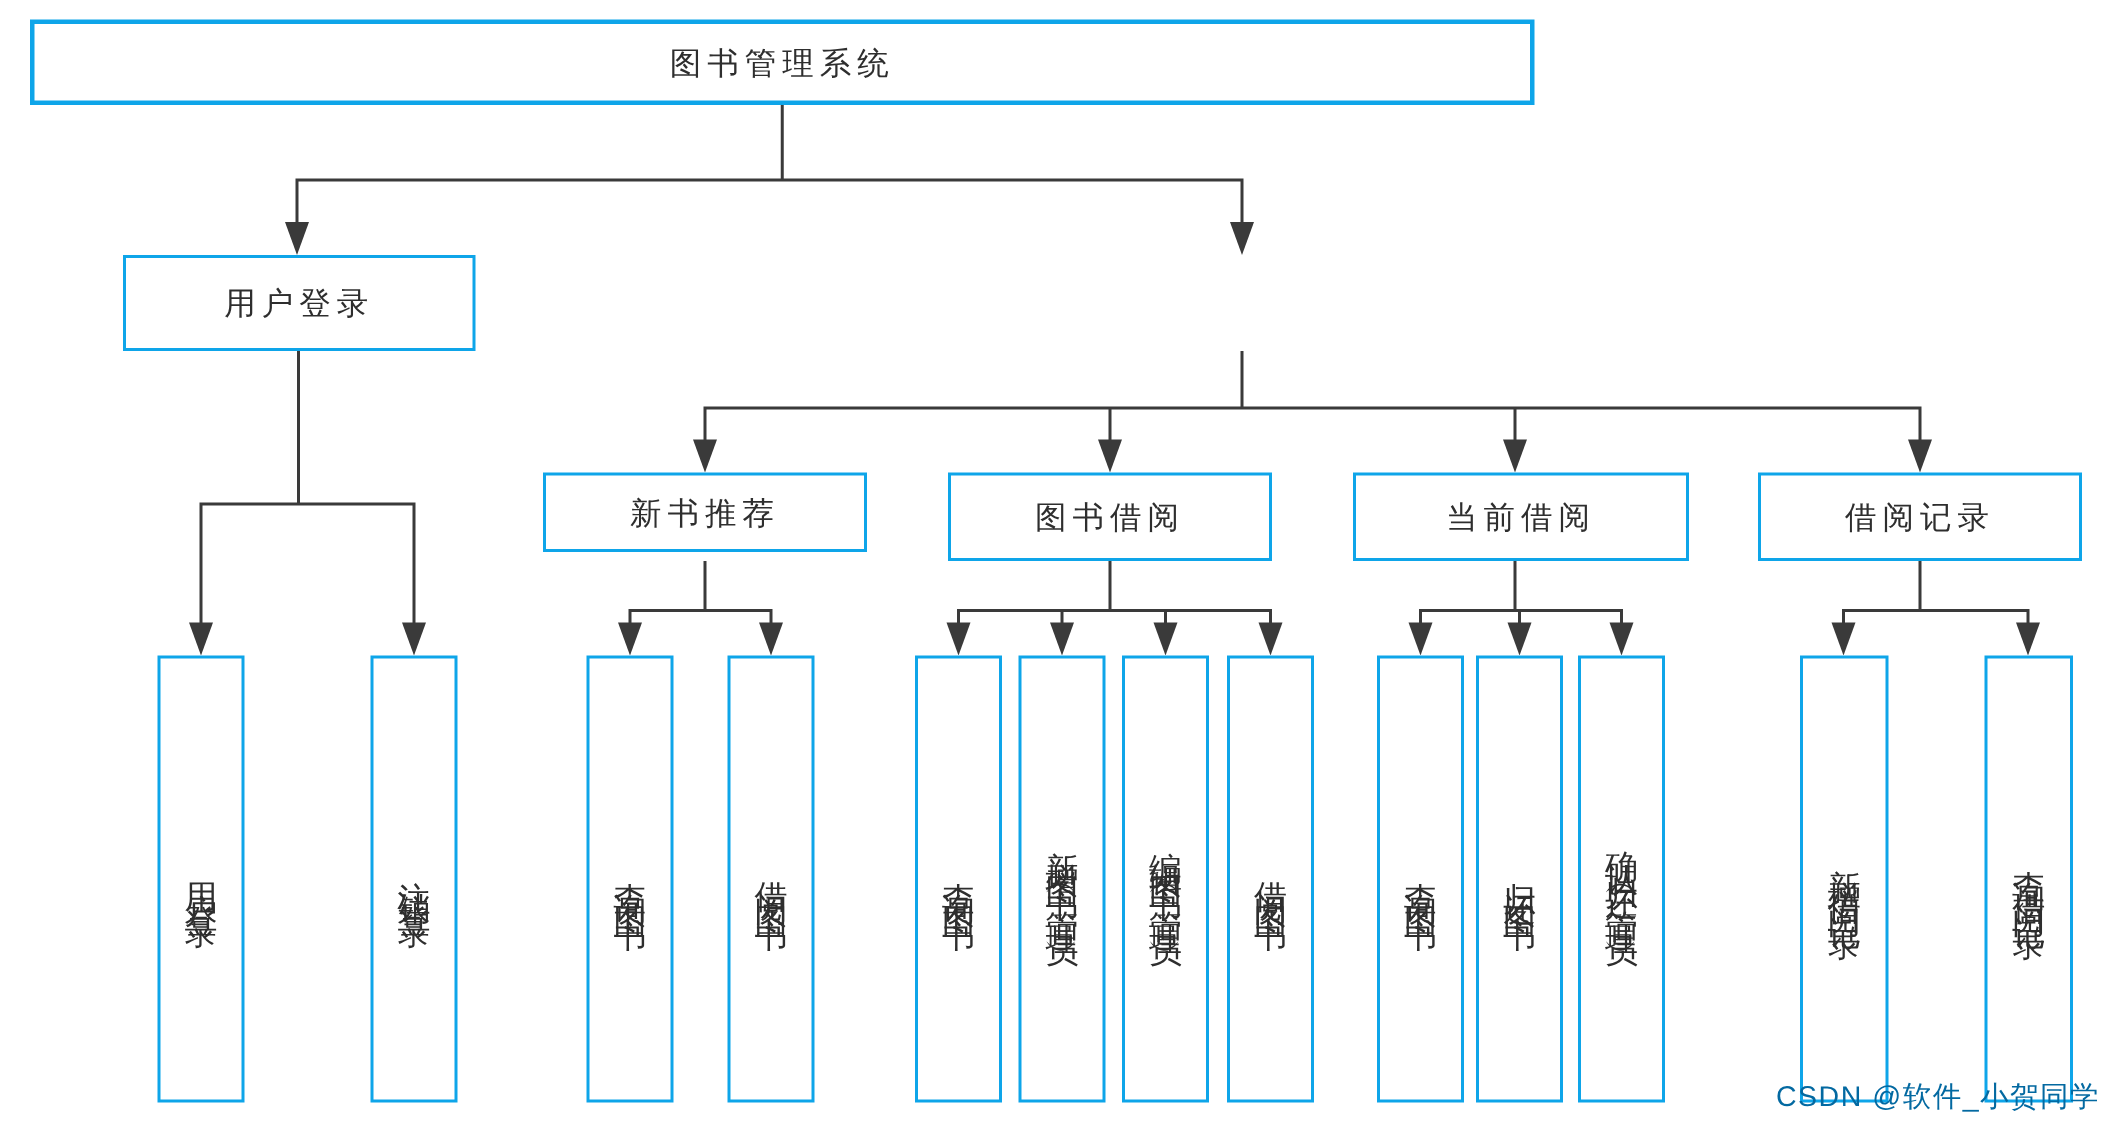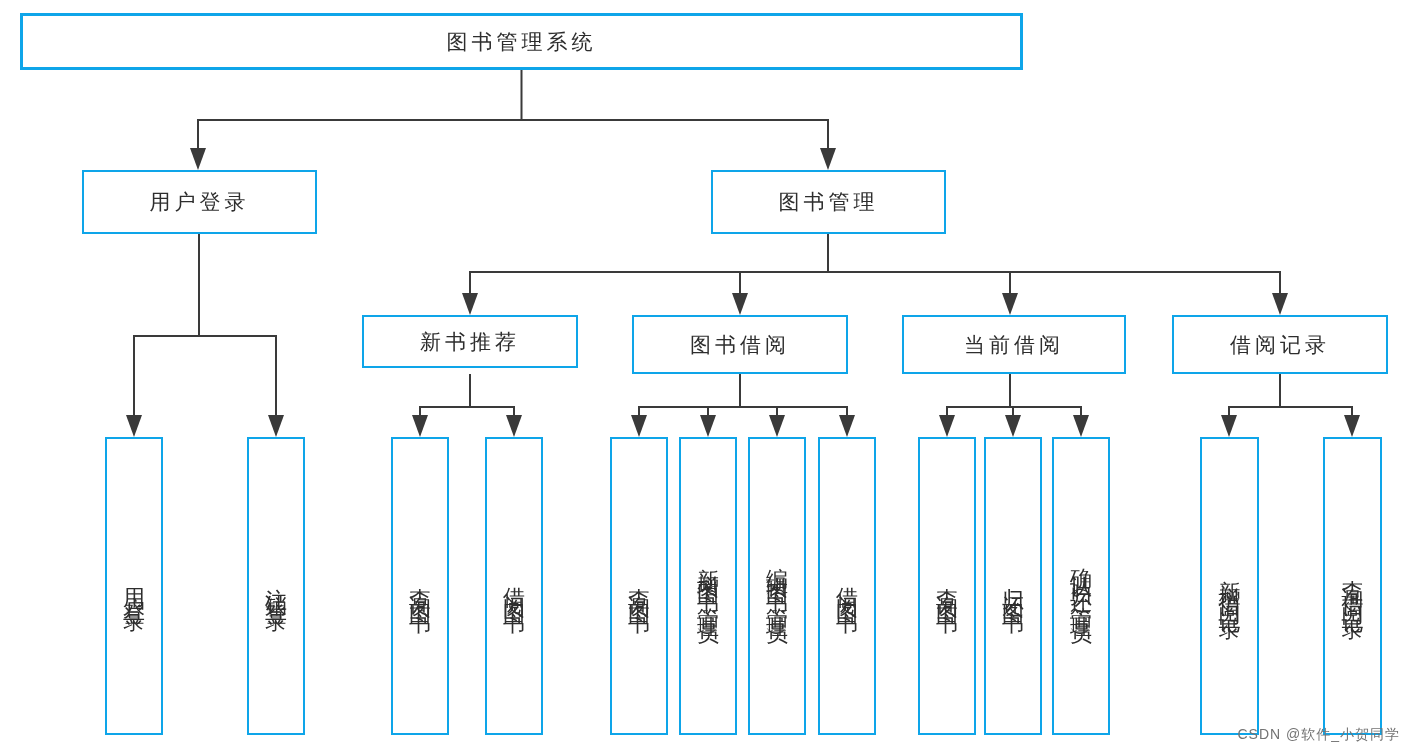--- a/index.html
+++ b/index.html
@@ -43,22 +43,22 @@
     writing-mode: vertical-lr;
     text-orientation: mixed;
     font-size: 22px;
     letter-spacing: 8px;
     white-space: normal;
   }
   .watermark {
     position: absolute;
     right: 5px;
     bottom: 3px;
-    font-size: 14px;
-    color: #737373;
+    font-size: 19px;
+    color: #0369a1;
     letter-spacing: 1px;
   }
 </style>
 </head>
 <body>
 
 <div class="canvas">
 
   <svg class="wires" viewBox="0 0 1405 747" xmlns="http://www.w3.org/2000/svg">
     <g stroke="#3a3a3a" stroke-width="2" fill="none">
@@ -96,21 +96,20 @@
       <polygon points="1005,415 1021,415 1013,437"></polygon>
       <polygon points="1073,415 1089,415 1081,437"></polygon>
       <polygon points="1221,415 1237,415 1229,437"></polygon>
       <polygon points="1344,415 1360,415 1352,437"></polygon>
     </g>
   </svg>
 
   <div class="node root" style="left:20px; top:13px; width:1003px; height:57px;">图书管理系统</div>
 
   <div class="node" style="left:82px; top:170px; width:235px; height:64px;">用户登录</div>
-  <div class="node" style="left:711px; top:170px; width:235px; height:64px;">图书管理</div>
 
   <div class="node" style="left:362px; top:315px; width:216px; height:53px;">新书推荐</div>
   <div class="node" style="left:632px; top:315px; width:216px; height:59px;">图书借阅</div>
   <div class="node" style="left:902px; top:315px; width:224px; height:59px;">当前借阅</div>
   <div class="node" style="left:1172px; top:315px; width:216px; height:59px;">借阅记录</div>
 
   <div class="node v" style="left:105px; top:437px; width:58px; height:298px;">用户登录</div>
   <div class="node v" style="left:247px; top:437px; width:58px; height:298px;">注销登录</div>
 
   <div class="node v" style="left:391px; top:437px; width:58px; height:298px;">查询图书</div>

